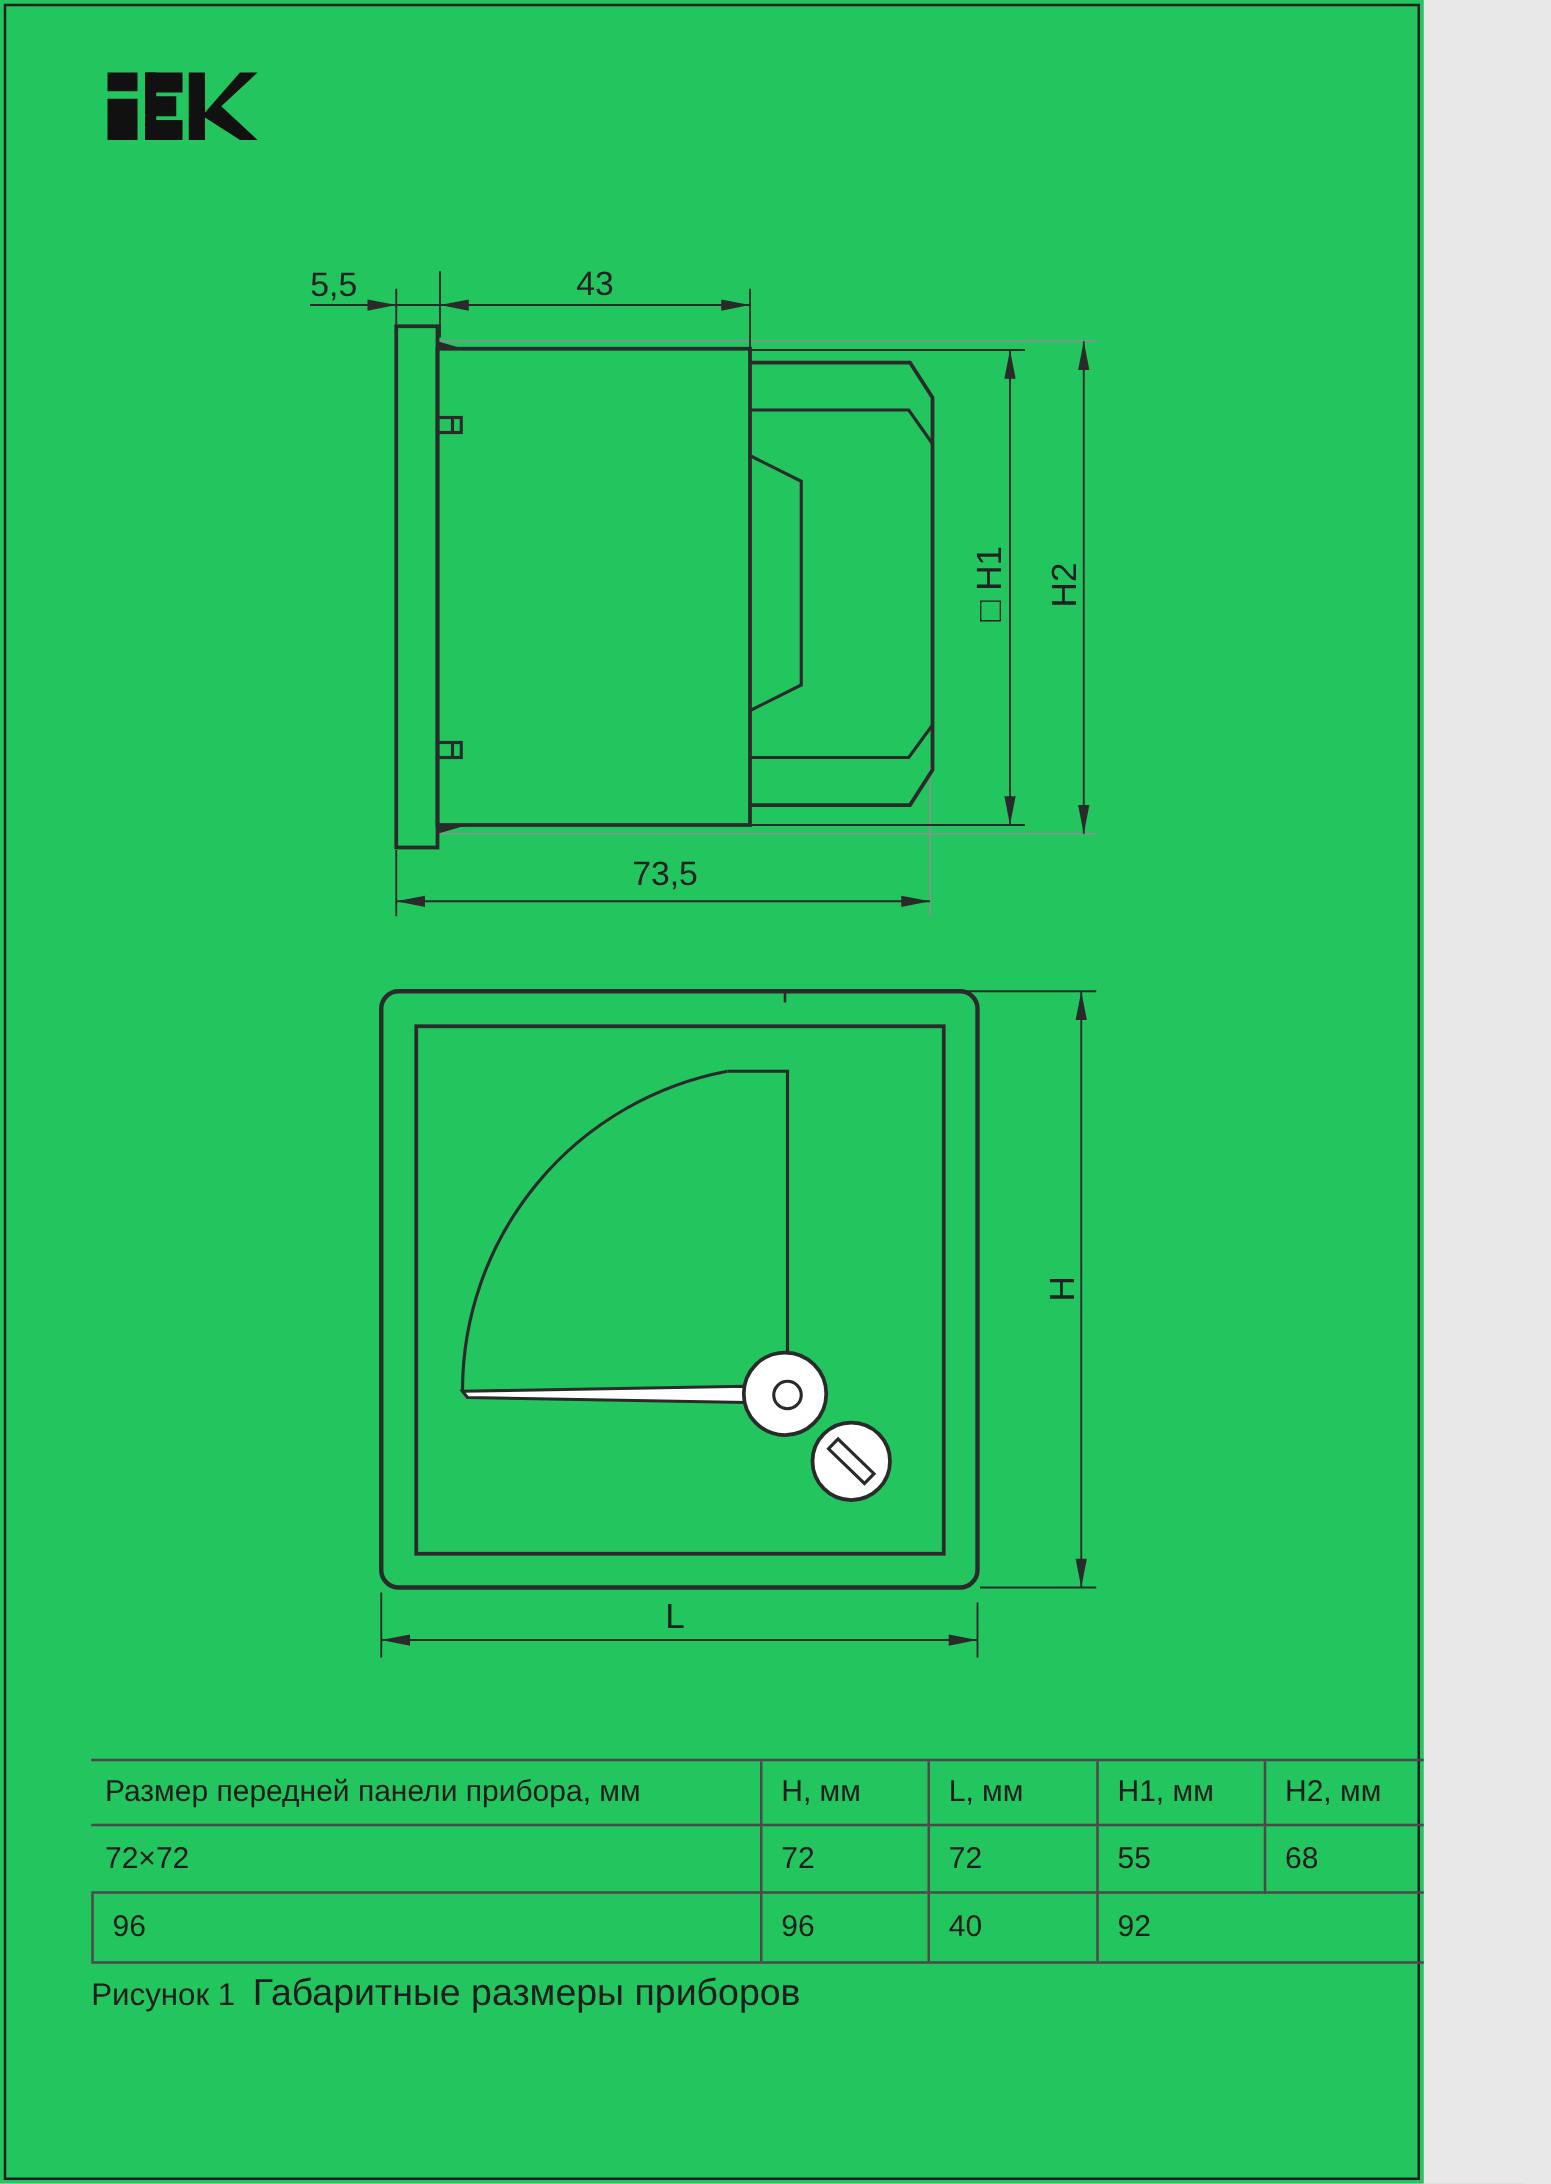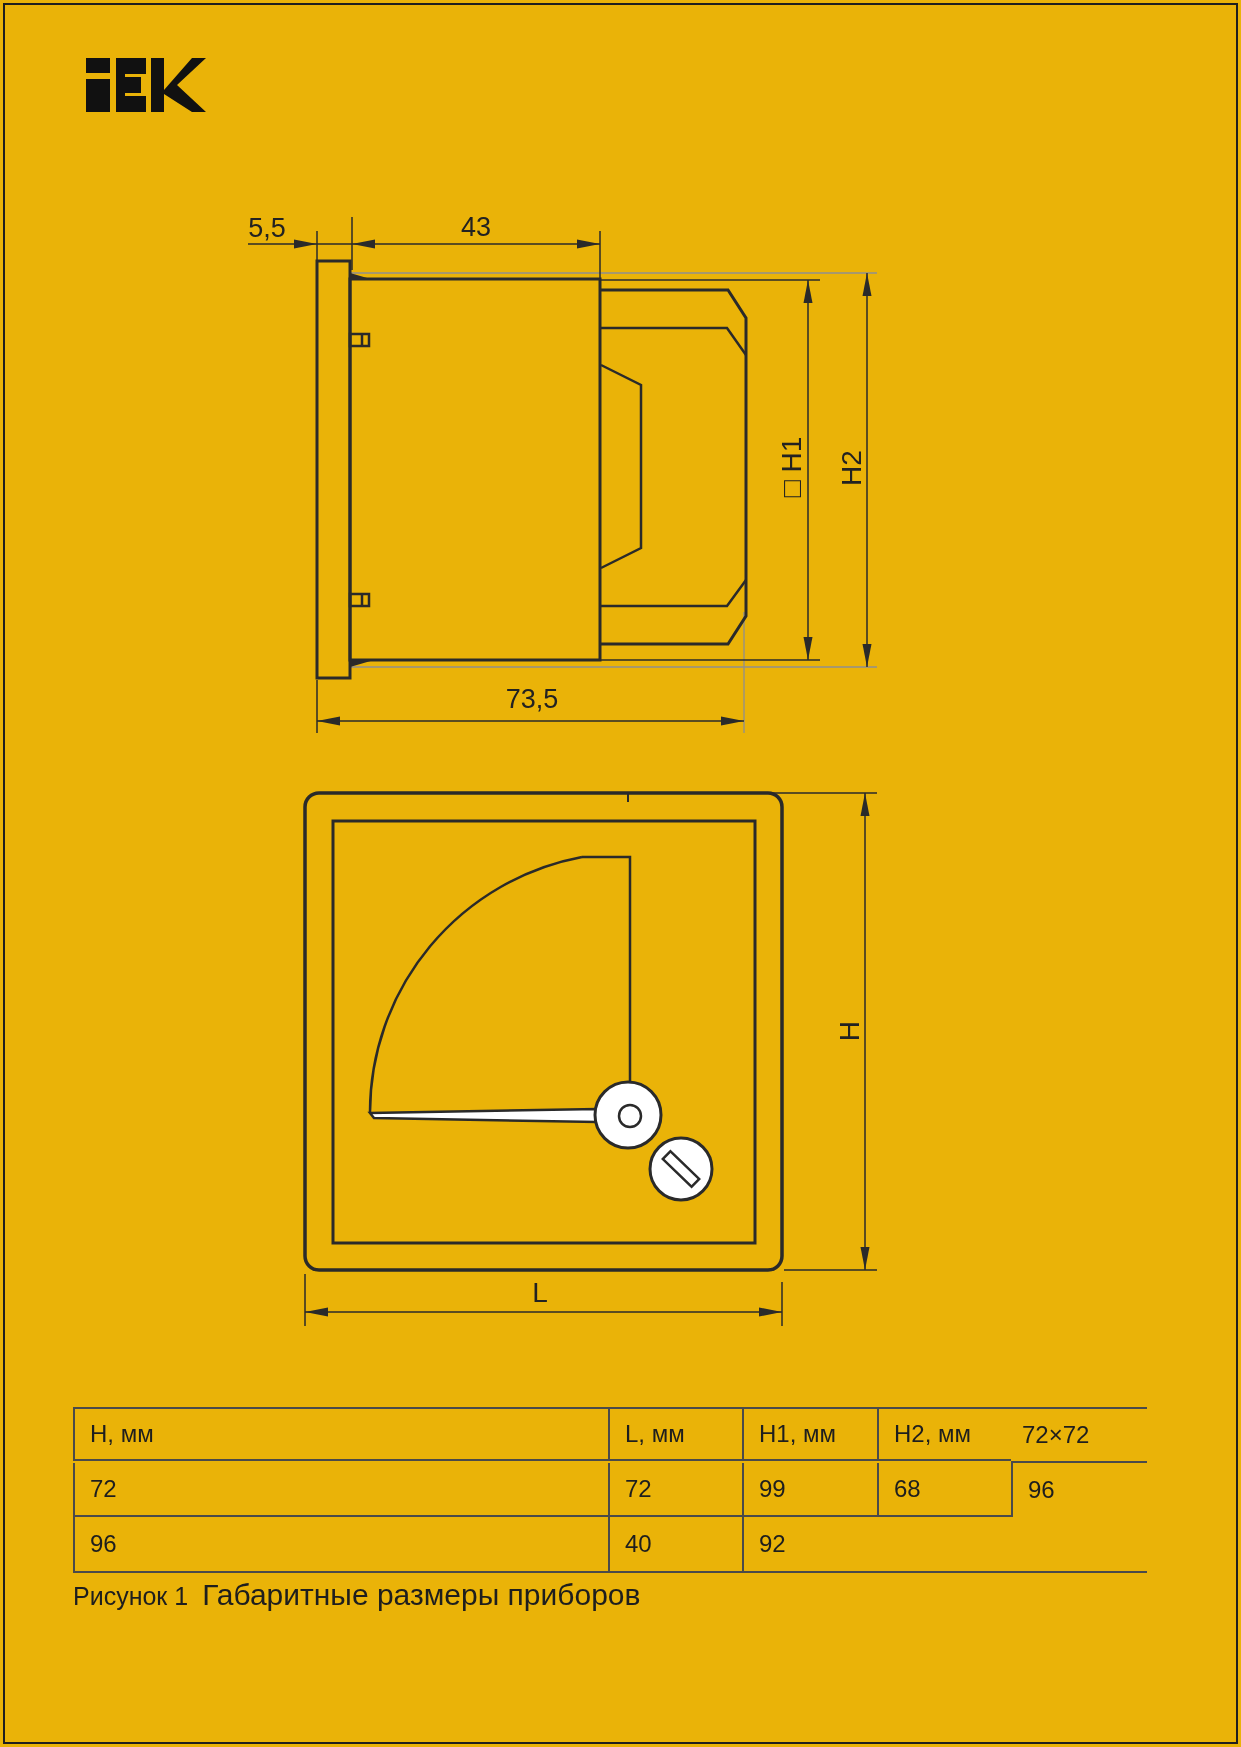--- a/index.html
+++ b/index.html
@@ -1,19 +1,19 @@
 <!DOCTYPE html>
 <html><head>
 <meta charset="utf-8">
 <style>
   html,body{margin:0;padding:0;background:#e8e8e8;}
   .page{
     position:relative;
-    width:1241px;height:1747px;
-    background:#eab308;
+    width:1139px;height:1747px;
+    background:#22c55e;
     font-family:"Liberation Sans","DejaVu Sans",sans-serif;
     color:#1e1e1e;
     overflow:hidden;
   }
   .frame{
     position:absolute;inset:3px;
     border:2.5px solid #1f1f1f;
     pointer-events:none;
   }
   .drawing{position:absolute;left:0;top:0;}
@@ -182,29 +182,30 @@
         <polygon points="782,1312 759,1307.5 759,1316.5"></polygon>
       </g>
     </g>
 
     <text class="dim-letter" text-anchor="middle" transform="rotate(-90 849 1031)" x="849" y="1041">H</text>
     <text class="dim-letter" text-anchor="middle" x="540" y="1302">L</text>
   </svg>
 
   <div class="spec-table">
 
+    <div class="cell">Размер передней панели прибора, мм</div>
     <div class="cell vline">H, мм</div>
     <div class="cell vline">L, мм</div>
     <div class="cell vline">H1, мм</div>
     <div class="cell vline">H2, мм</div>
 
     <div class="cell r1">72×72</div>
     <div class="cell r1 vline">72</div>
     <div class="cell r1 vline">72</div>
-    <div class="cell r1 vline">99</div>
+    <div class="cell r1 vline">55</div>
     <div class="cell r1 vline">68</div>
 
     <div class="cell last-row vline">96</div>
     <div class="cell last-row vline">96</div>
     <div class="cell last-row vline">40</div>
     <div class="cell last-row vline">92</div>
   </div>
 
   <div class="caption">
     <span class="cap-fig">Рисунок 1</span>

